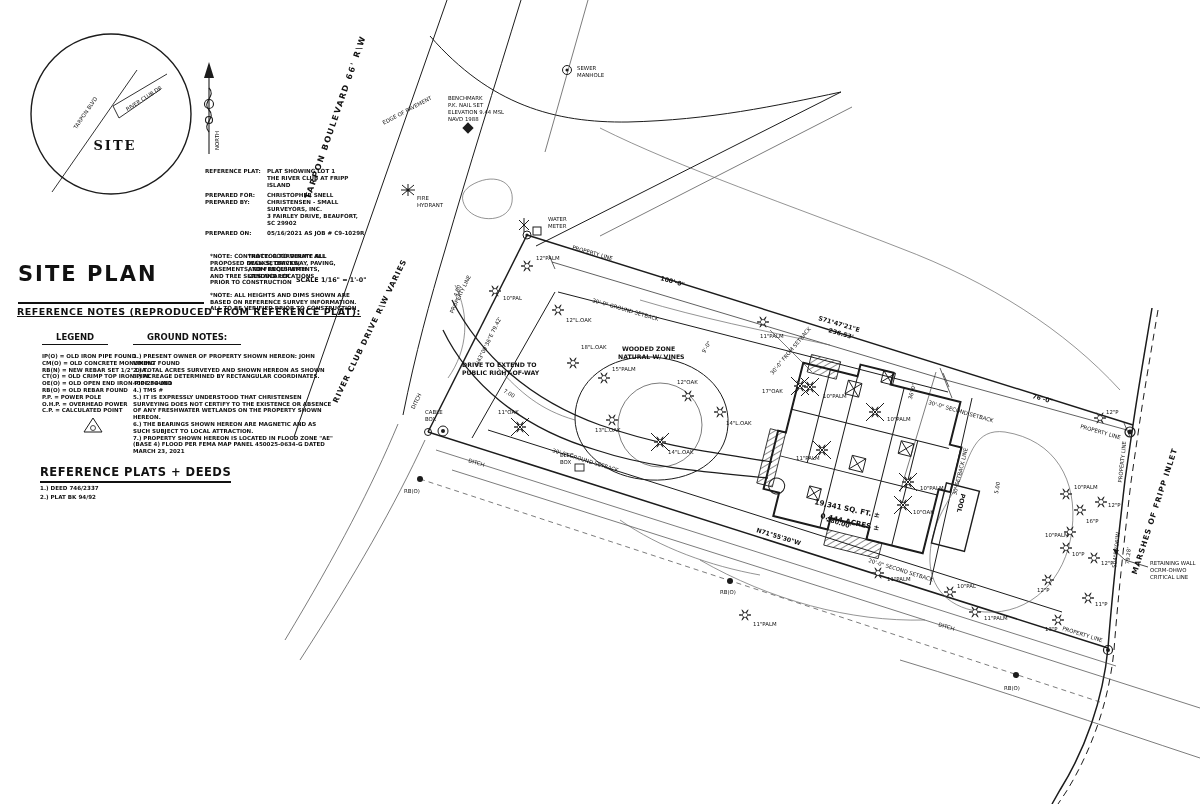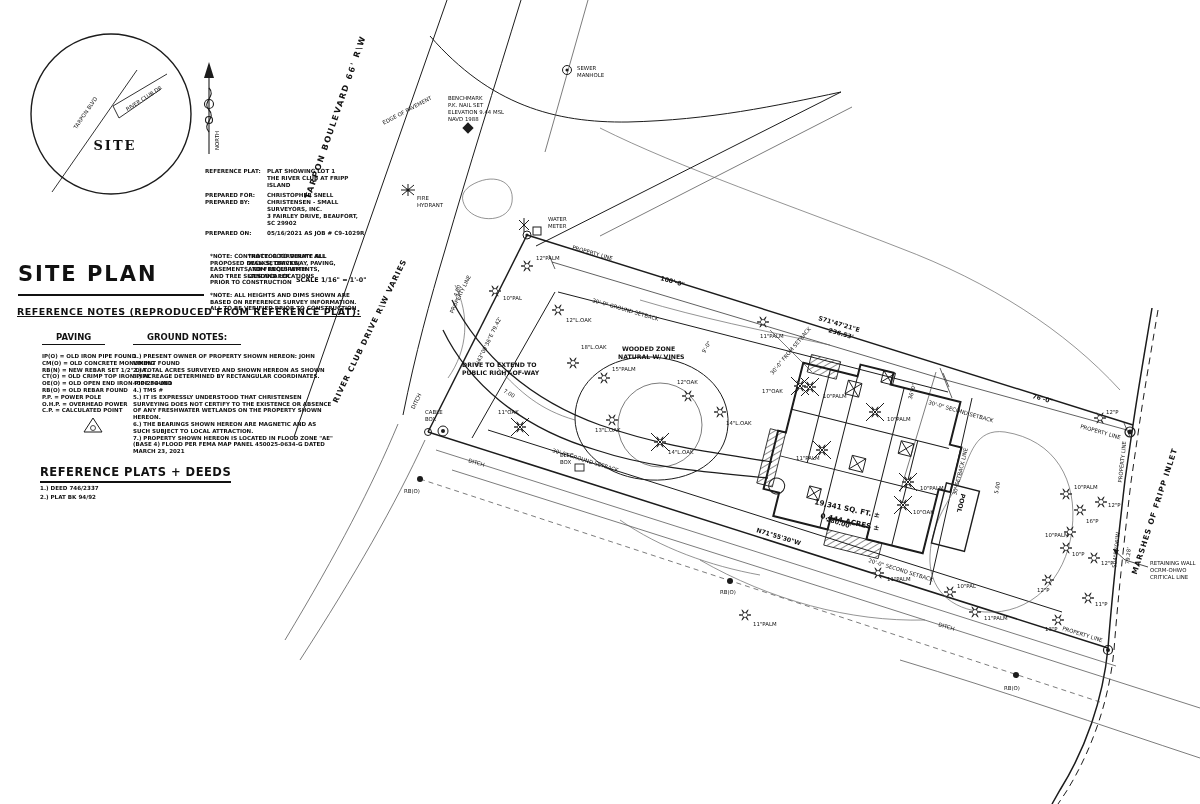--- a/index.html
+++ b/index.html
@@ -17,21 +17,21 @@
   .bold{stroke-width:1.5;}
   .contour{stroke:#666;stroke-width:.7;fill:none;}
   .dash{stroke-dasharray:7 5;}
   
   .caption{font-family:"DejaVu Serif",serif;font-weight:bold;font-size:14px;letter-spacing:2px;}
   .titleblock{font-size:5.6px;line-height:7px;}
   .titleblock .row{display:flex;}
   .titleblock .lb{width:62px;font-weight:bold;flex:none;}
   .titleblock .vl{font-weight:bold;}
   .siteplan-title{font-size:21px;font-weight:bold;letter-spacing:2px;border-bottom:2.5px solid #111;
-                  padding-bottom:8px;width:186px;}
+                  padding-bottom:16px;width:186px;}
   .note{font-size:5.6px;line-height:6.6px;font-weight:bold;width:118px;}
   .scale{font-size:6.4px;font-weight:bold;}
   .refhead{font-size:9.5px;font-weight:bold;text-decoration:underline;letter-spacing:.5px;}
   .subhead{font-size:8.5px;font-weight:bold;border-bottom:1.2px solid #111;display:inline-block;
            padding:0 14px 2px 14px;}
   .legend li,.gnotes li{font-size:5.5px;line-height:6.8px;font-weight:bold;list-style:none;}
   ul{margin:4px 0 0 0;padding:0;}
   .gnotes{width:200px;}
   .platshead{font-size:11.5px;font-weight:bold;border-bottom:2px solid #111;display:inline-block;
              padding-bottom:2px;letter-spacing:.5px;margin-top:41px;}
@@ -359,21 +359,21 @@
 
   <div class="abs siteplan-title" style="left:18px;top:262px;">SITE PLAN</div>
   <div class="abs note" style="left:210px;top:253px;">*NOTE: CONTRACTOR TO VERIFY ALL PROPOSED DECK SETBACKS, EASEMENTS, TDM REQUIREMENTS, AND TREE SIZES AND LOCATIONS PRIOR TO CONSTRUCTION</div>
 
   <div class="abs note" style="left:334px;top:253px;width:100px;left:248px;">*NOTE: COORDINATE ALL WALKS, DRIVEWAY, PAVING, AND FENCES WITH LANDSCAPER</div>
   <div class="abs note" style="left:210px;top:292px;width:150px;">*NOTE: ALL HEIGHTS AND DIMS SHOWN ARE BASED ON REFERENCE SURVEY INFORMATION. ALL TO BE VERIFIED PRIOR TO CONSTRUCTION</div>
   <div class="abs scale" style="left:296px;top:276px;">SCALE 1/16" = 1'-0"</div>
 
   <div class="abs refhead" style="left:17px;top:306px;">REFERENCE NOTES (REPRODUCED FROM REFERENCE PLAT):</div>
   <div class="abs" style="left:42px;top:325px;">
-    <span class="subhead">PAVING</span>
+    <span class="subhead">LEGEND</span>
     <ul class="legend" style="margin-top:8px;">
       <li>IP(O) = OLD IRON PIPE FOUND</li>
       <li>CM(O) = OLD CONCRETE MONUMENT FOUND</li>
       <li>RB(N) = NEW REBAR SET 1/2" DIA.</li>
       <li>CT(O) = OLD CRIMP TOP IRON PIPE</li>
       <li>OE(O) = OLD OPEN END IRON PIPE FOUND</li>
       <li>RB(O) = OLD REBAR FOUND</li>
       <li>P.P.  = POWER POLE</li>
       <li>O.H.P. = OVERHEAD POWER</li>
       <li>C.P.  = CALCULATED POINT</li>

